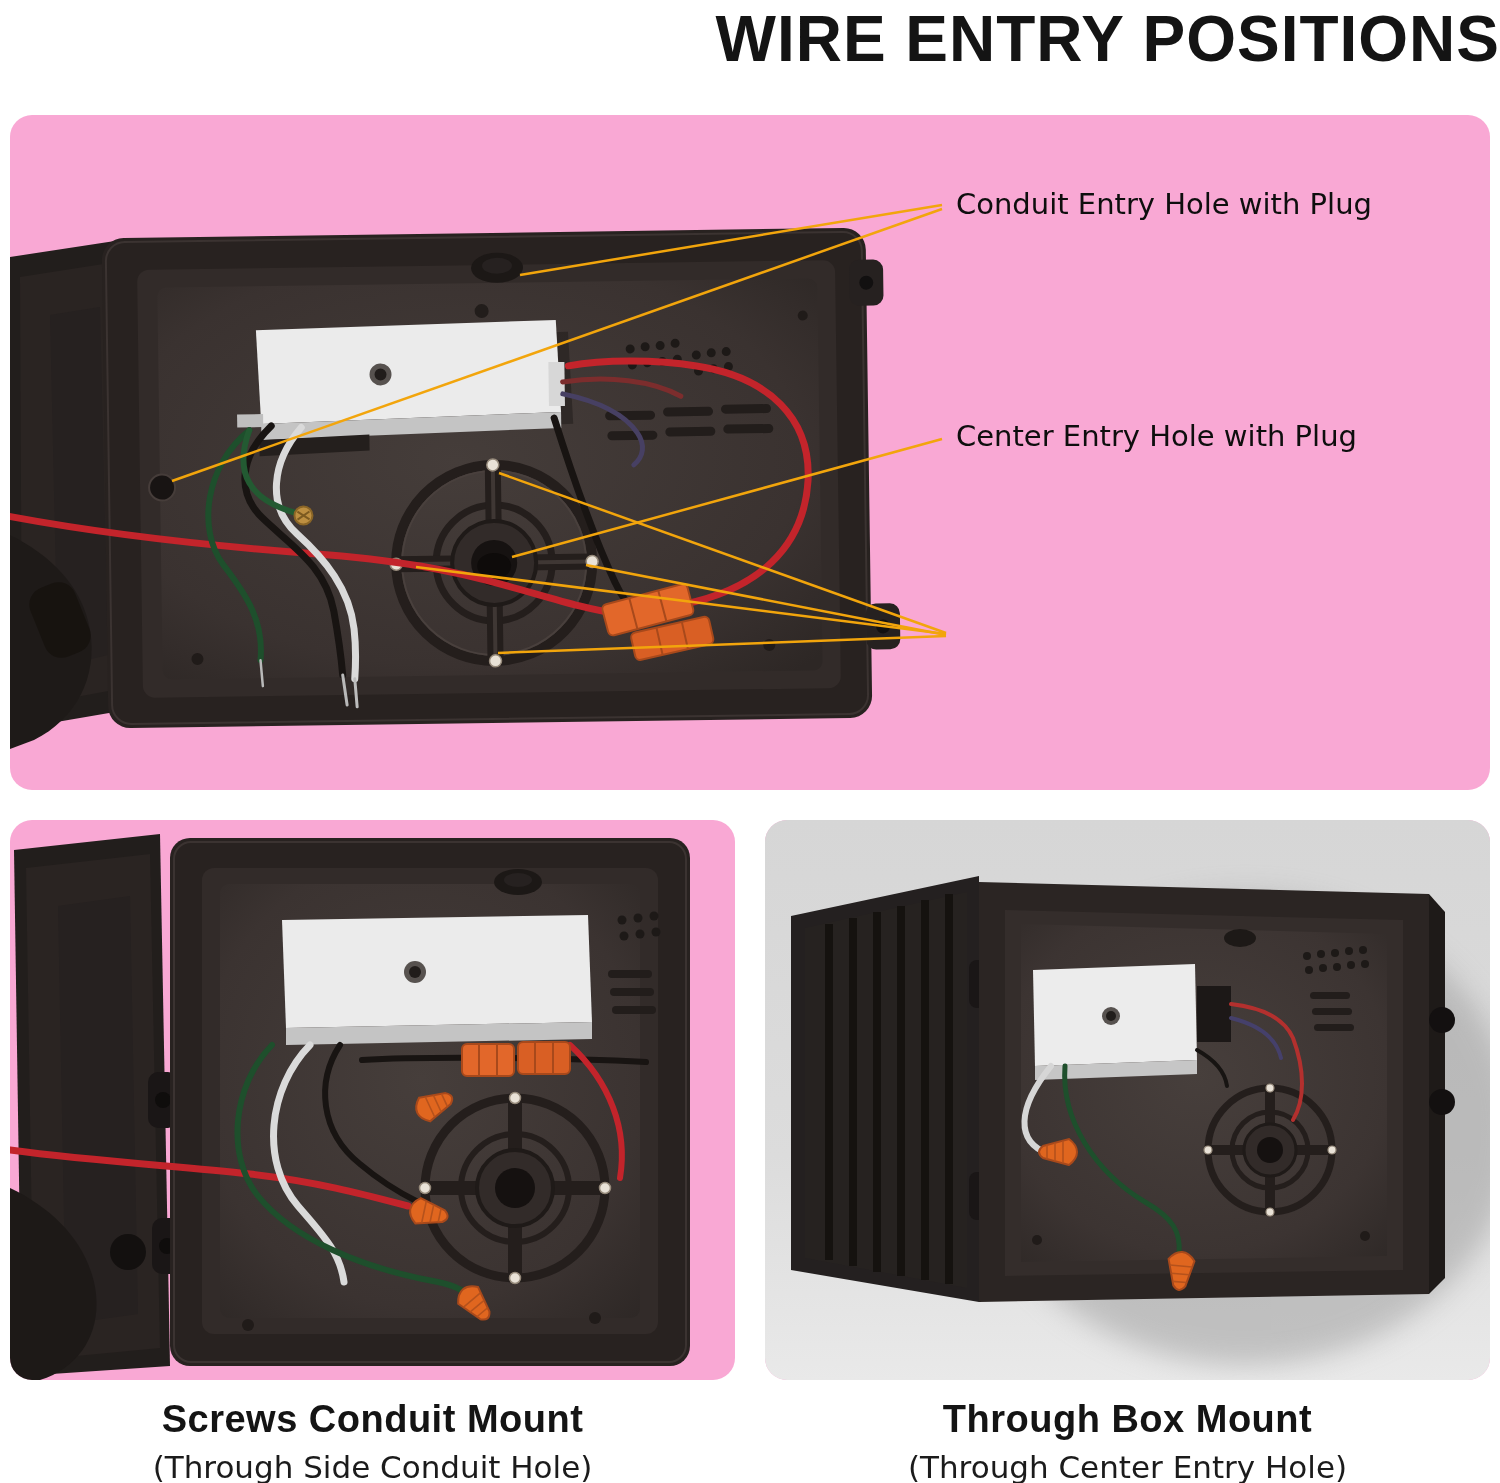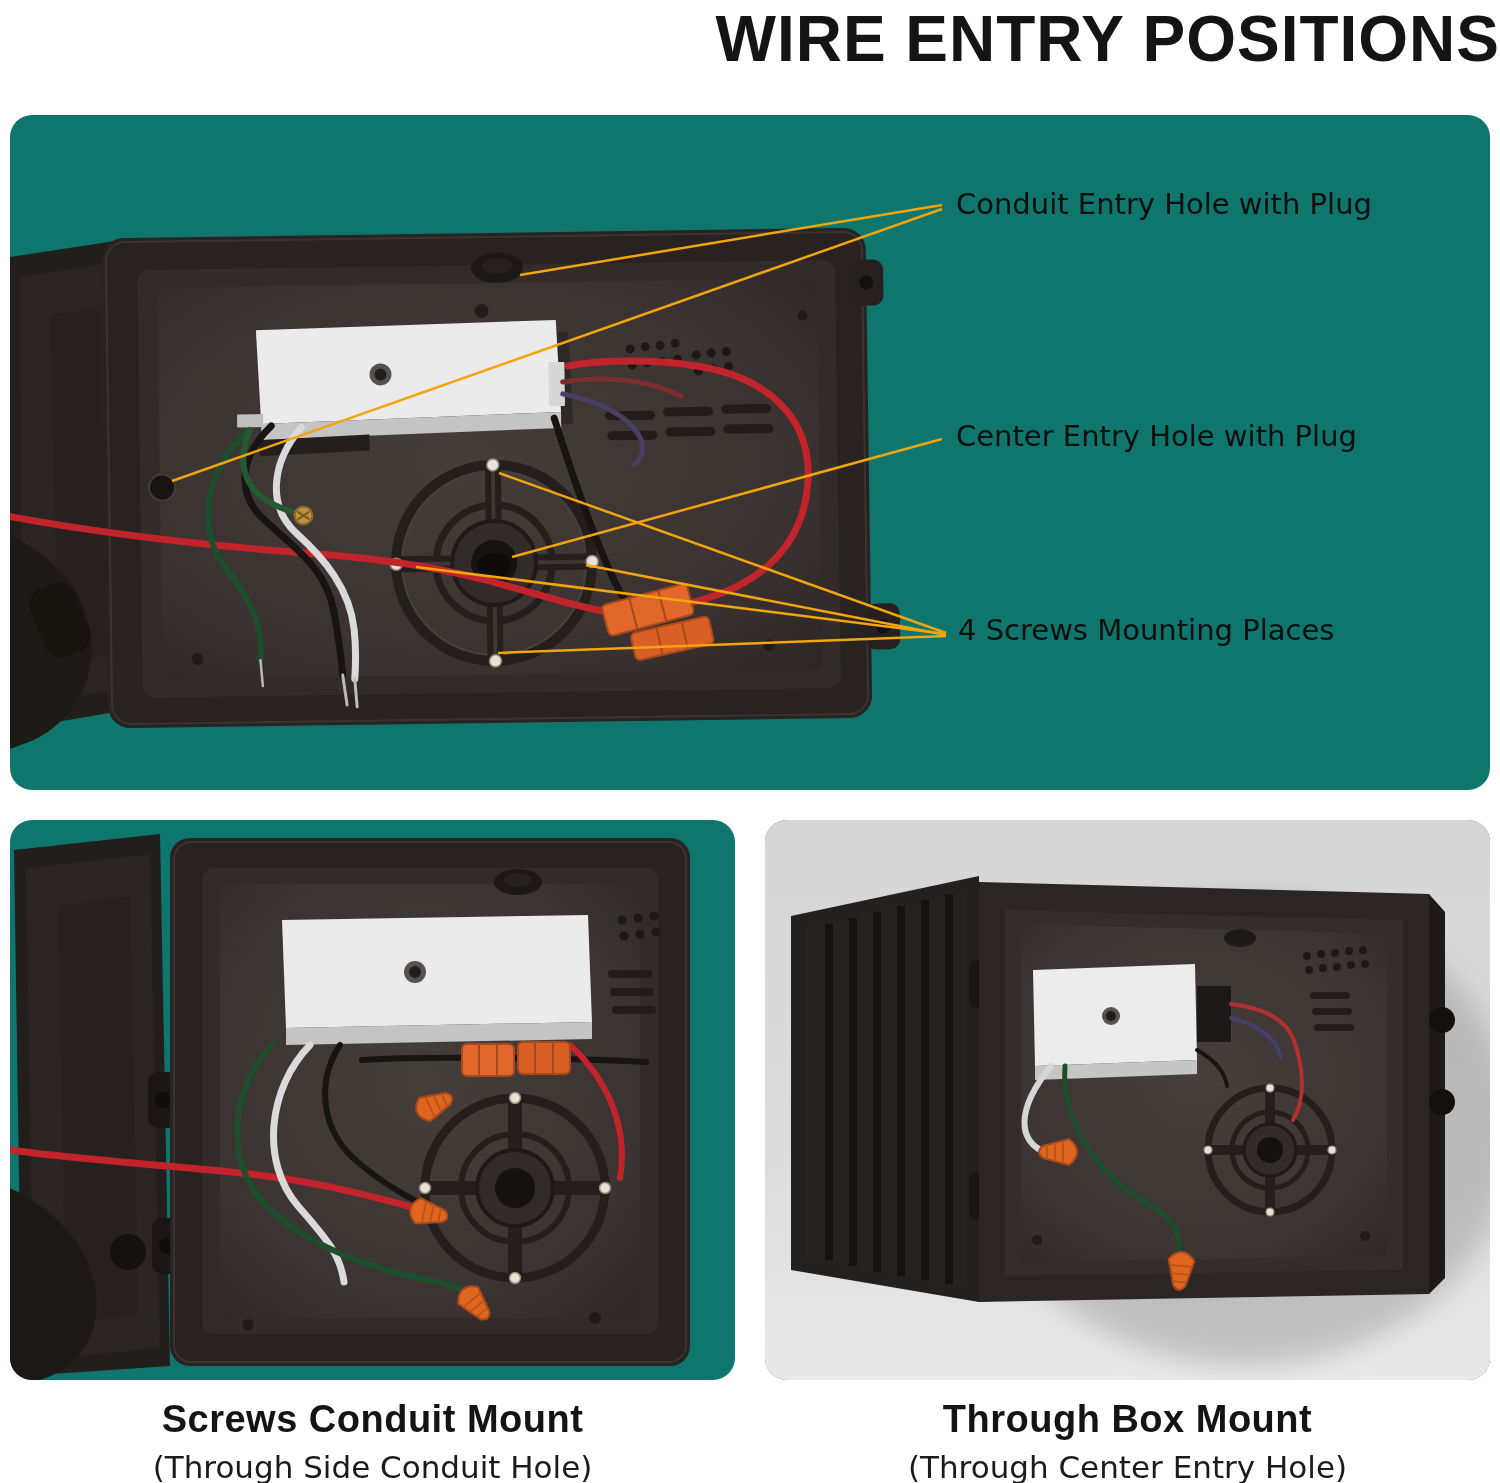--- a/index.html
+++ b/index.html
@@ -1,21 +1,21 @@
 <!DOCTYPE html>
 <html><head>
 <meta charset="utf-8">
 <style>
   * { margin:0; padding:0; box-sizing:border-box; }
   html,body { width:1500px; height:1483px; background:#ffffff; font-family:"Liberation Sans", sans-serif; position:relative; overflow:hidden; }
   .page-title {
     position:absolute; left:0; top:2px; width:1500px;
     text-align:right; font-size:64px; font-weight:900; letter-spacing:1px; color:#141414;
   }
-  .panel { position:absolute; background:#0f766e; border-radius:22px; overflow:hidden; }
+  .panel { position:absolute; background:#f9a8d4; border-radius:22px; overflow:hidden; }
   .main-panel { left:10px; top:115px; width:1480px; height:675px; }
   .bl-panel { left:10px; top:820px; width:725px; height:560px; }
   .br-panel { left:765px; top:820px; width:725px; height:560px; }
   .panel svg { position:absolute; left:0; top:0; }
   .ann {
     position:absolute; font-size:29px; color:#0e0e0e; white-space:nowrap;
     font-family:"DejaVu Sans", sans-serif; font-weight:400;
   }
   .ann-conduit { left:946px; top:72px; }
   .ann-center  { left:946px; top:304px; }
@@ -174,21 +174,20 @@
       <path d="M932 324 L502 442"></path>
       <path d="M936 518 L489 358"></path>
       <path d="M936 519 L406 452"></path>
       <path d="M936 520 L576 450"></path>
       <path d="M936 521 L488 538"></path>
     </g>
   </svg>
 
   <div class="ann ann-conduit">Conduit Entry Hole with Plug</div>
   <div class="ann ann-center">Center Entry Hole with Plug</div>
-  <div class="ann ann-screws">4 Screws Mounting Places</div>
 </section>
 
 <section class="panel bl-panel">
   <svg width="725" height="560" viewBox="0 0 725 560">
     <defs>
       <radialGradient id="leftFloor" cx="48%" cy="45%" r="75%">
         <stop offset="0%" stop-color="#463e3b"></stop>
         <stop offset="70%" stop-color="#3b3331"></stop>
         <stop offset="100%" stop-color="#2e2826"></stop>
       </radialGradient>

